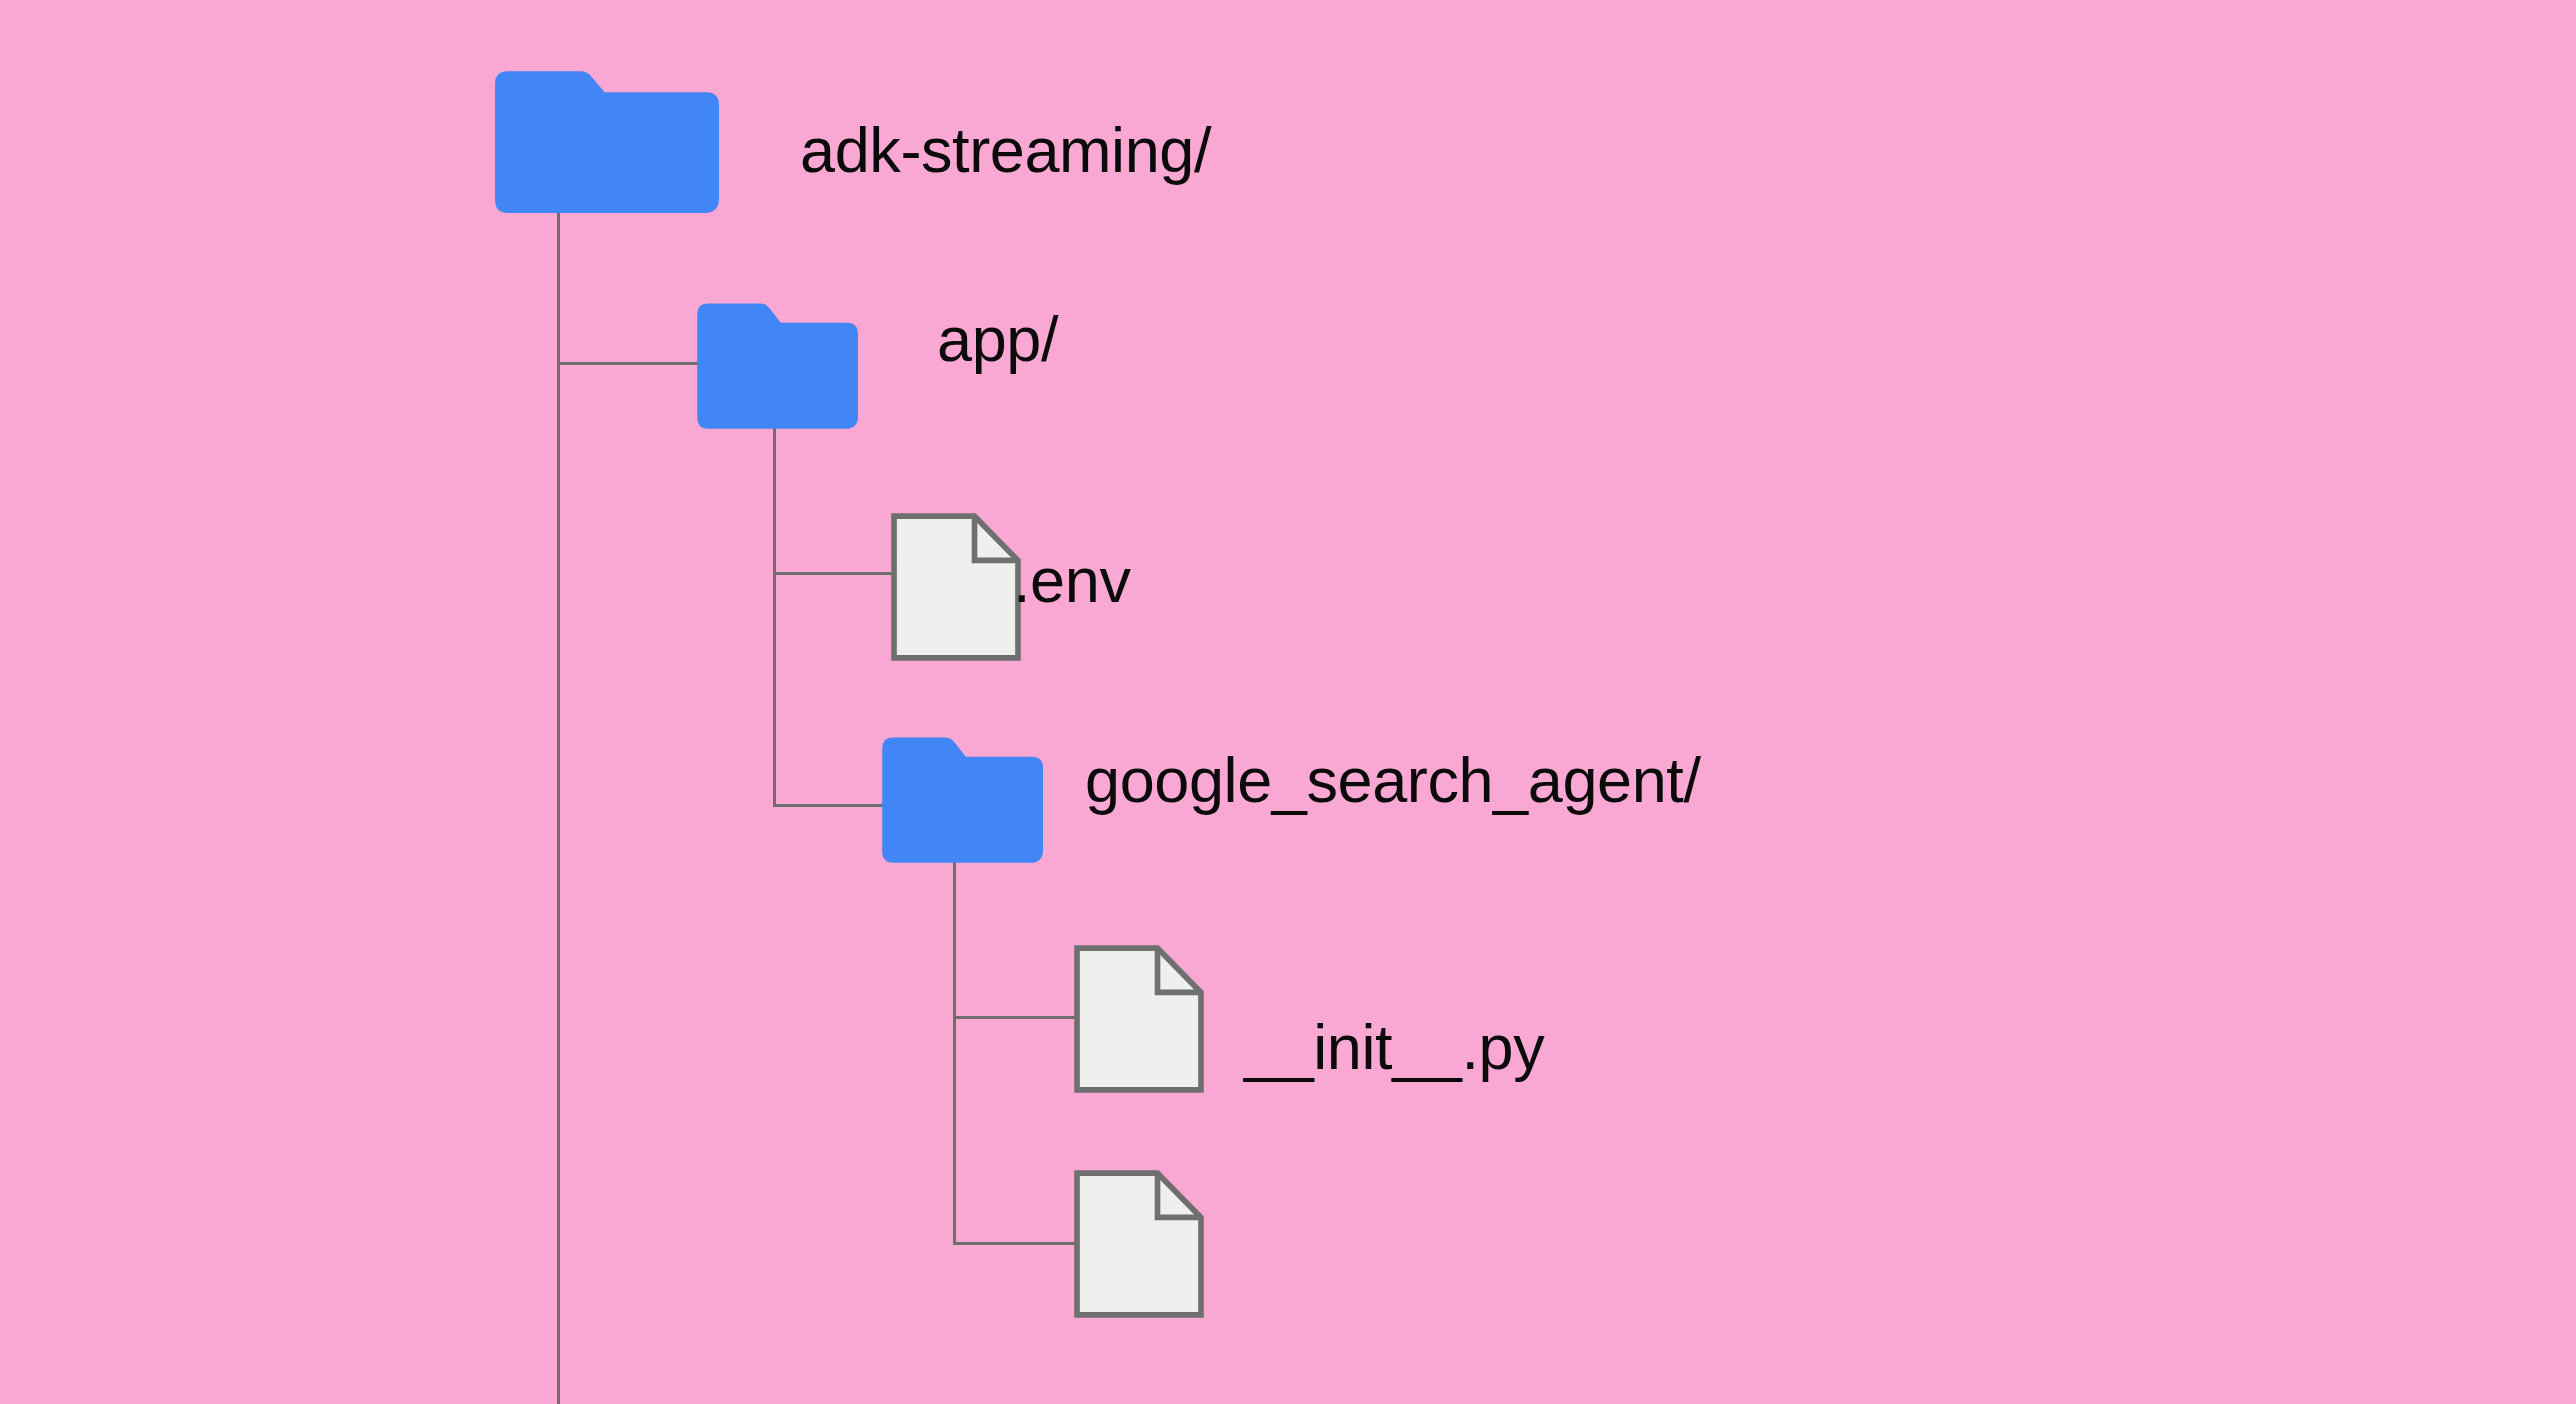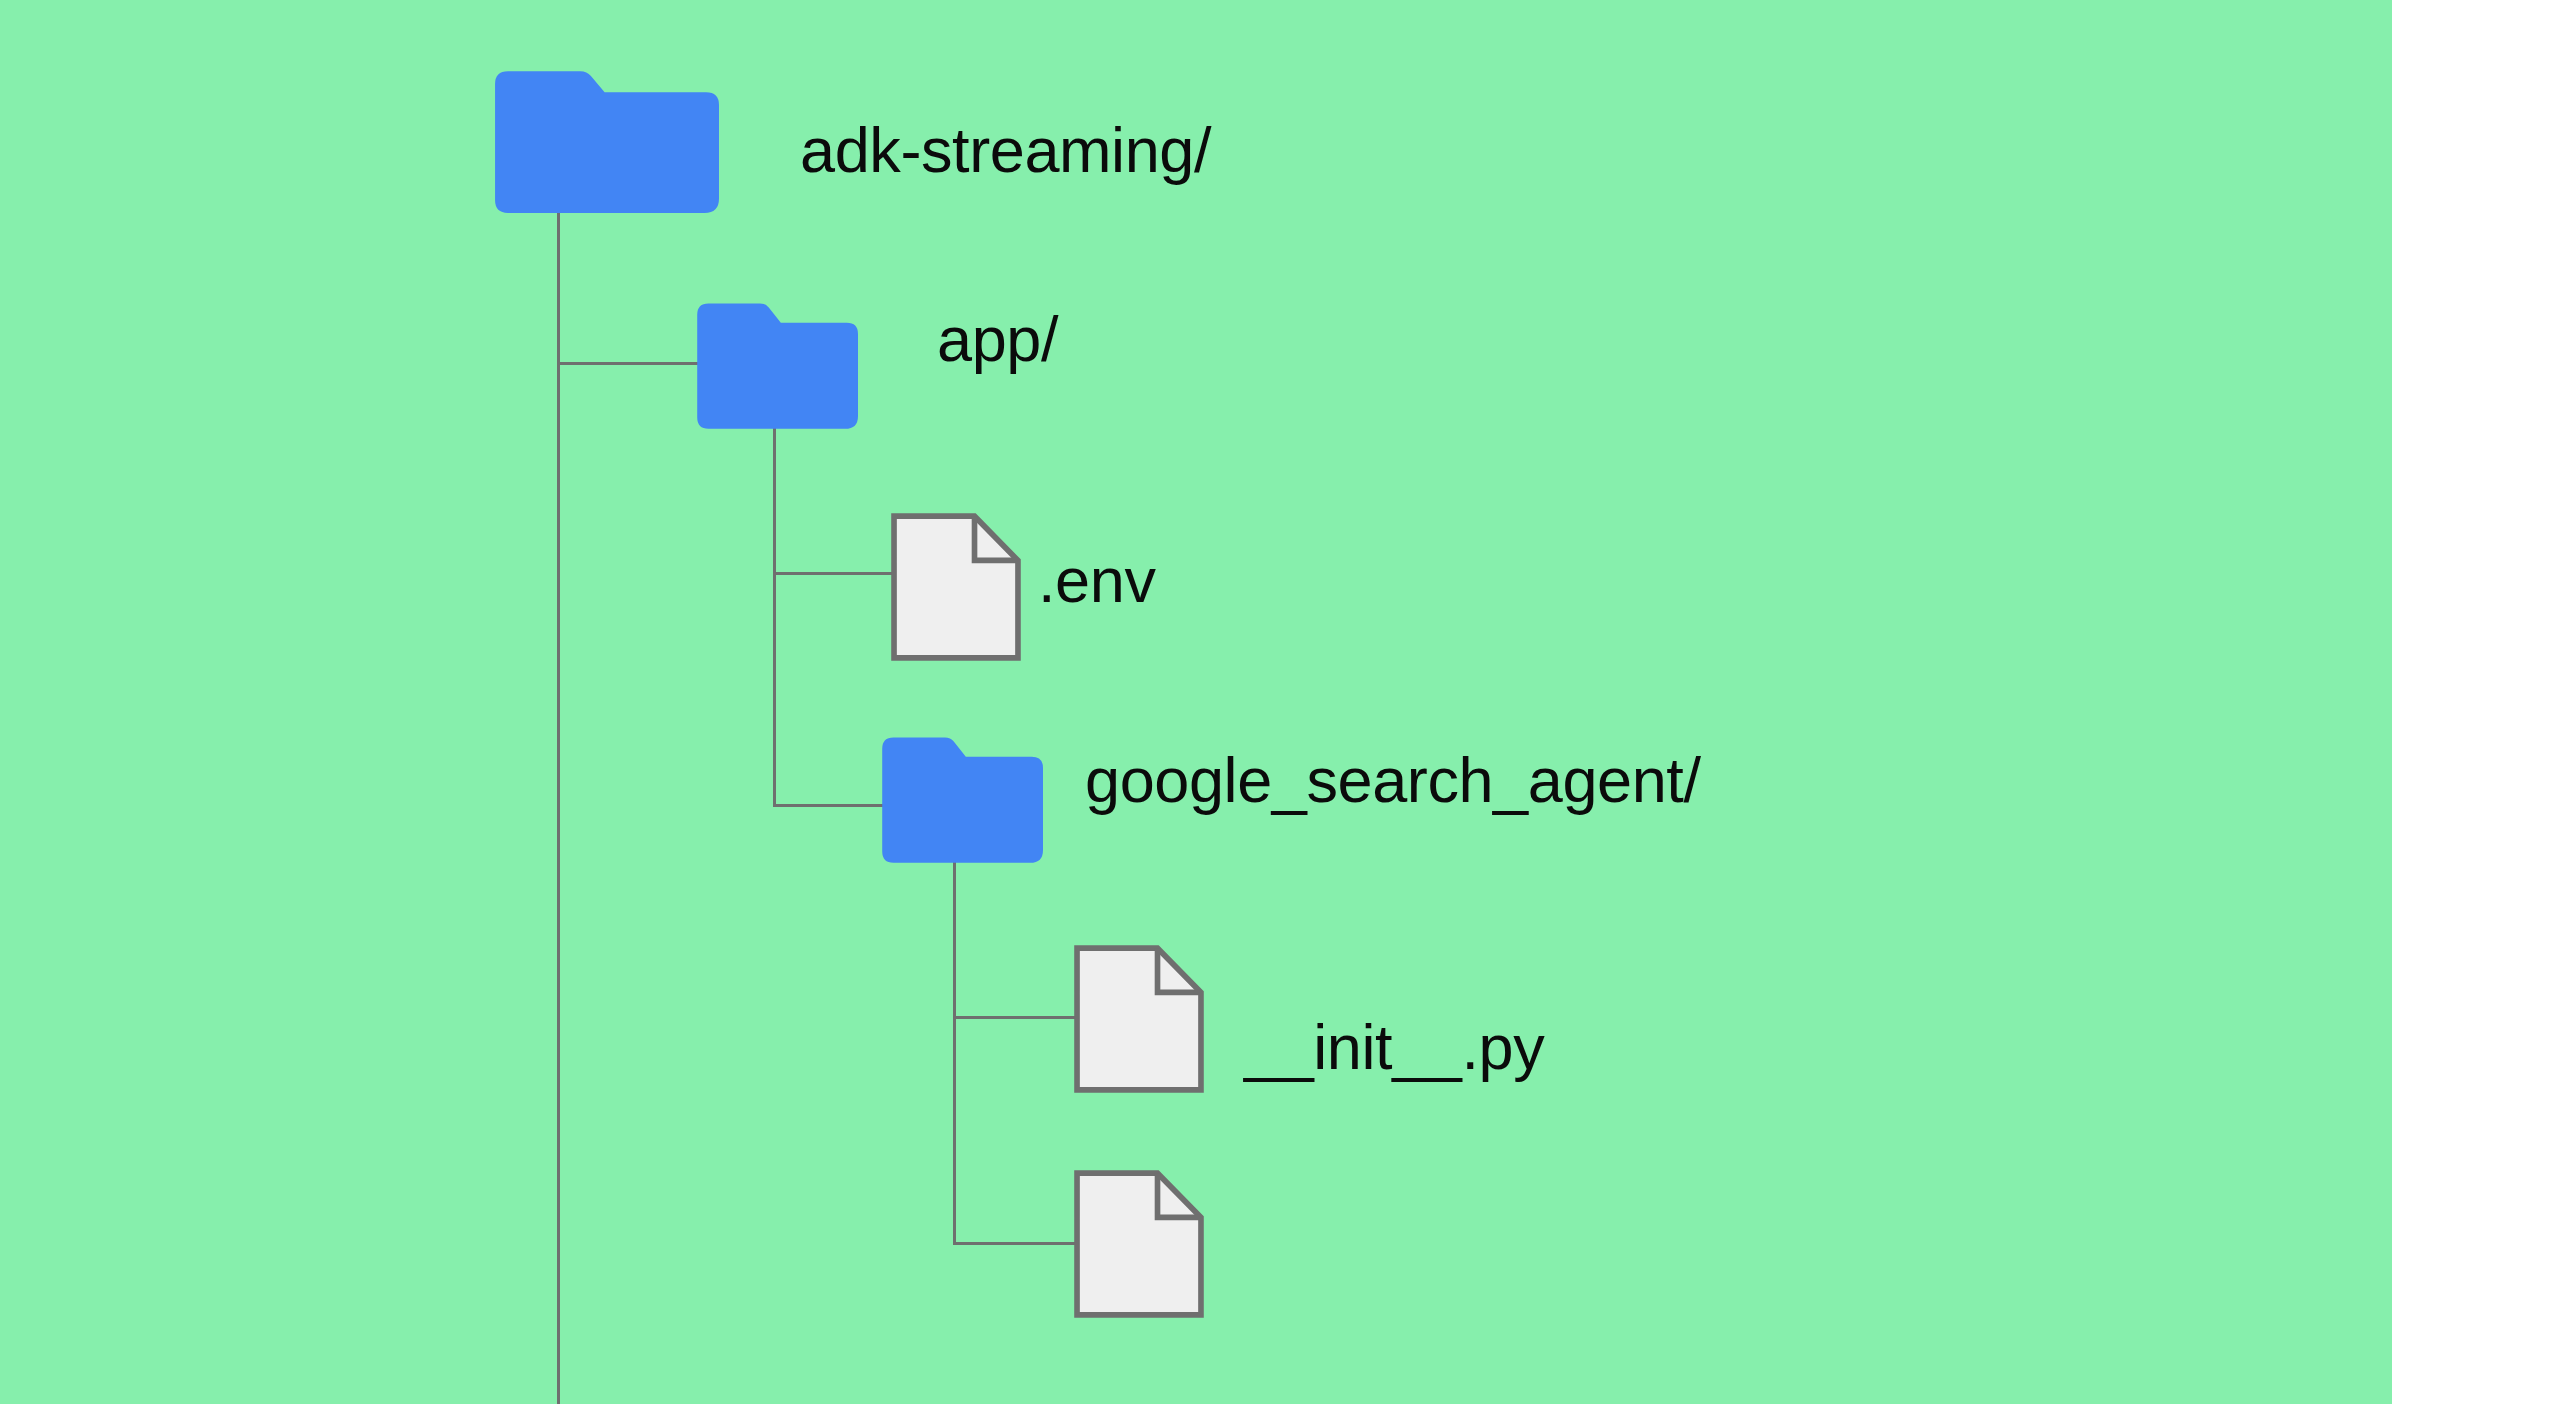--- a/index.html
+++ b/index.html
@@ -5,23 +5,23 @@
   html, body {
     margin: 0;
     padding: 0;
     background: #ffffff;
   }
   body {
     font-family: "Liberation Sans", sans-serif;
   }
   #canvas {
     position: relative;
-    width: 2392px;
+    width: 2576px;
     height: 1404px;
-    background: #86efac;
+    background: #f9a8d4;
     overflow: hidden;
   }
   
   .vline {
     position: absolute;
     background: #6F6F6F;
     width: 3.2px;
   }
   .hline {
     position: absolute;
@@ -87,21 +87,21 @@
     </svg>
   </div>
   <div class="node-label lbl-l2" style="left:937px; top:308px;">app/</div>
 
   <div class="file" style="left:890px; top:512px; width:132px; height:150px;">
     <svg width="132" height="150" viewBox="0 0 164 186" xmlns="http://www.w3.org/2000/svg">
       <path d="M5,5 L105,5 L159,60 L159,181 L5,181 Z" fill="#EFEFEF" stroke="#6F6F6F" stroke-width="7" stroke-linejoin="miter"></path>
       <path d="M105,5 L105,60 L159,60" fill="none" stroke="#6F6F6F" stroke-width="7" stroke-linejoin="miter"></path>
     </svg>
   </div>
-  <div class="node-label lbl-l3" style="left:1038px; top:549px;">.env</div>
+  <div class="node-label lbl-l3" style="left:1013px; top:549px;">.env</div>
 
   <div class="folder" style="left:879px; top:734px; width:164px; height:129px;">
     <svg width="164" height="129" viewBox="0 0 204 160" xmlns="http://www.w3.org/2000/svg">
       <path d="M4,18 Q4,4 18,4 L82,4 Q89,4 93,9 L108,28 L190,28 Q204,28 204,42
                L204,144 Q204,160 188,160 L18,160 Q4,160 4,146 Z" fill="#4285F4"></path>
     </svg>
   </div>
   <div class="node-label lbl-l3" style="left:1085px; top:749px;">google_search_agent/</div>
 
   <div class="file" style="left:1073px; top:944px; width:132px; height:150px;">

